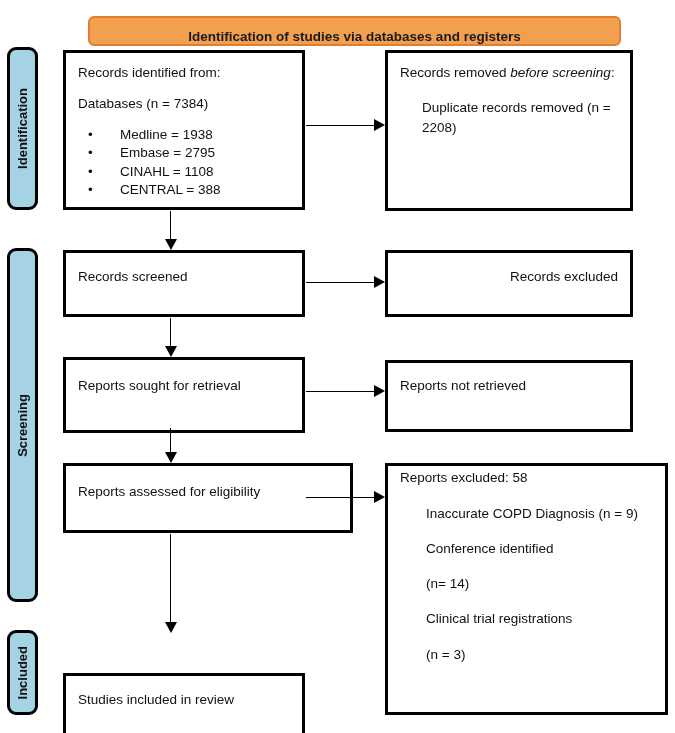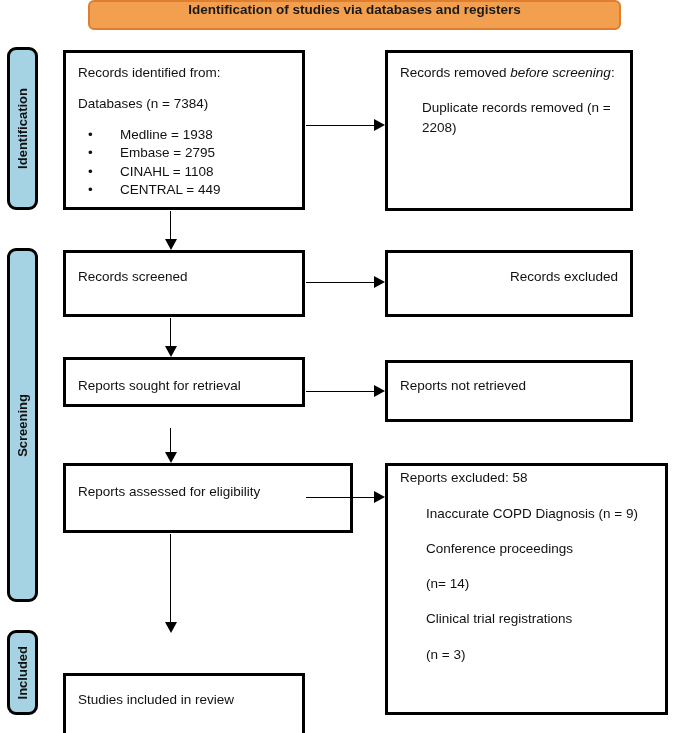--- a/index.html
+++ b/index.html
@@ -14,25 +14,25 @@
     background:#fff;
     color:#111;
   }
   #canvas {
     position:relative;
     width:675px; height:733px;
     background:#fff;
     overflow:hidden;
   }
   .header {
-    position:absolute; left:88px; top:0; width:533px; height:30px;
+    position:absolute; left:88px; top:16px; width:533px; height:30px;
     background:var(--header_bg);
     border:2px solid var(--header_border);
     border-radius:6px;
-    display:flex; align-items:flex-start; justify-content:center;
+    display:flex; align-items:flex-end; justify-content:center;
     font-size:13.5px; font-weight:bold; color:#1a1a1a;
   }
   .stage {
     position:absolute; left:7px; width:31px;
     background:var(--stage_bg);
     border:3px solid var(--box_border);
     border-radius:9px;
     display:flex; align-items:center; justify-content:center;
   }
   .stage span {
@@ -98,56 +98,56 @@
       <div class="bullet-row">
         <span class="bullet-dot">•</span>
         <span>Embase = 2795</span>
       </div>
       <div class="bullet-row">
         <span class="bullet-dot">•</span>
         <span>CINAHL = 1108</span>
       </div>
       <div class="bullet-row">
         <span class="bullet-dot">•</span>
-        <span>CENTRAL = 449</span>
+        <span>CENTRAL = 388</span>
       </div>
     </div>
   </div>
 
   <div class="pbox" style="left:385px; top:50px; width:248px; height:161px;">
     <div>
       <span>Records removed </span><span class="italic">before screening</span><span>:</span>
     </div>
     <div class="indent-detail">Duplicate records removed (n = 2208)</div>
   </div>
 
   <div class="pbox" style="left:63px; top:250px; width:242px; height:67px; padding-top:16px;">
     <div>Records screened</div>
   </div>
 
   <div class="pbox" style="left:385px; top:250px; width:248px; height:67px; padding-top:16px;text-align:right;">
     <div>Records excluded</div>
   </div>
 
-  <div class="pbox" style="left:63px; top:357px; width:242px; height:50px; padding-top:18px;">
+  <div class="pbox" style="left:63px; top:357px; width:242px; height:76px; padding-top:18px;">
     <div>Reports sought for retrieval</div>
   </div>
 
-  <div class="pbox" style="left:385px; top:360px; width:248px; height:62px; padding-top:15px;">
+  <div class="pbox" style="left:385px; top:360px; width:248px; height:72px; padding-top:15px;">
     <div>Reports not retrieved</div>
   </div>
 
   <div class="pbox" style="left:63px; top:463px; width:290px; height:70px; padding-top:18px;">
     <div>Reports assessed for eligibility</div>
   </div>
 
   <div class="pbox" style="left:385px; top:463px; width:283px; height:252px; padding-top:4px;">
     <div>Reports excluded: 58</div>
     <div class="reason">Inaccurate COPD Diagnosis (n = 9)</div>
-    <div class="reason">Conference proceedings</div>
+    <div class="reason">Conference identified</div>
     <div class="reason"> (n= 14)</div>
     <div class="reason">Clinical trial registrations</div>
     <div class="reason">(n = 3)</div>
   </div>
 
   <div class="pbox" style="left:63px; top:633px; width:242px; height:94px; padding-top:16px;margin-top:40px;">
     <div>Studies included in review</div>
     <div style="margin-top:22px;">(n =37)</div>
   </div>
 

